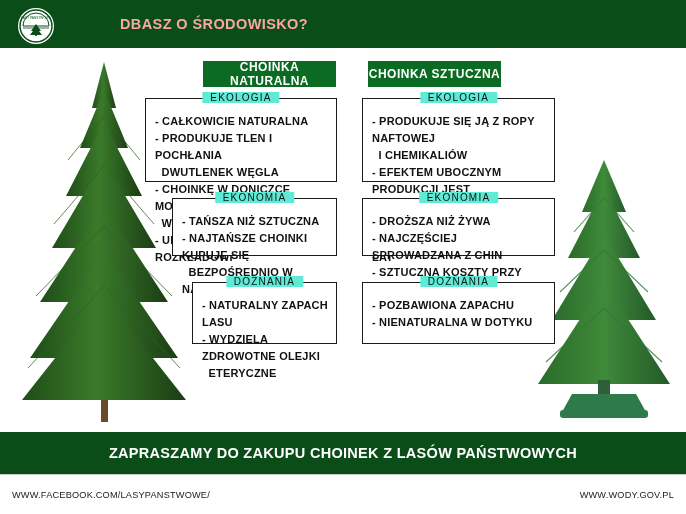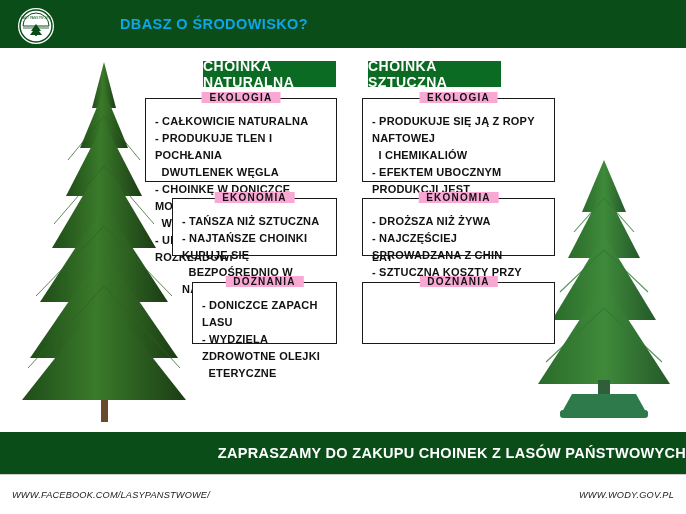--- a/index.html
+++ b/index.html
@@ -51,21 +51,21 @@
     position: absolute;
     left: 120px;
     top: 0;
     width: 560px;
     height: 48px;
     display: flex;
     align-items: center;
     gap: 26px;
   }
   .header-line {
-    color: #0ea5e9;
+    color: #fca5a5;
     font-size: 14.5px;
     font-weight: bold;
     letter-spacing: 0.4px;
     white-space: nowrap;
   }
 
   
   .body-area {
     position: absolute;
     left: 0; top: 48px;
@@ -89,46 +89,47 @@
     width: 160px;
     height: 268px;
   }
 
   
   .col-head {
     position: absolute;
     height: 26px;
     background: #0b6b22;
     color: #ffffff;
-    font-size: 14px;
+    font-size: 12px;
     font-weight: bold;
     letter-spacing: 0.5px;
     display: flex;
     align-items: center;
     justify-content: center;
+    text-align: center;
   }
   .col-head.natural { left: 203px; top: 13px; width: 133px; }
   .col-head.artificial { left: 368px; top: 13px; width: 133px; }
 
   
   .card {
     position: absolute;
     border: 1.4px solid #1a1a1a;
     box-sizing: border-box;
     background: #ffffff;
   }
   .card-legend {
     position: absolute;
     top: -7px;
     left: 50%;
     transform: translateX(-50%);
-    background: #f9a8d4;
+    background: #5eead4;
     padding: 0 8px;
     font-size: 10px;
-    font-weight: bold;
+    font-weight: normal;
     letter-spacing: 1.2px;
     color: #111111;
     white-space: nowrap;
   }
   .card-body {
     padding: 14px 8px 6px 9px;
     font-size: 11px;
     line-height: 1.55;
     color: #111111;
     font-weight: bold;
@@ -147,21 +148,21 @@
 
   
   .footer-banner {
     position: absolute;
     left: 0; top: 432px;
     width: 686px;
     height: 42px;
     background: #0b4d18;
     display: flex;
     align-items: center;
-    justify-content: flex-end;
+    justify-content: center;
   }
   .footer-banner span {
     color: #ffffff;
     font-size: 14.5px;
     font-weight: bold;
     letter-spacing: 0.3px;
   }
 
   
   .bottom-bar {
@@ -169,21 +170,20 @@
     left: 0; top: 474px;
     width: 686px;
     height: 40px;
     background: #ffffff;
     border-top: 1px solid #cccccc;
     display: flex;
     align-items: center;
     justify-content: space-between;
     padding: 0 12px;
     box-sizing: border-box;
-    font-style: italic;
   }
   .bottom-bar a, .bottom-bar span {
     font-size: 9.2px;
     color: #1a1a1a;
     text-decoration: none;
     letter-spacing: 0.2px;
   }
 </style>
 </head>
 <body>
@@ -276,21 +276,21 @@
       <div class="card-legend">EKONOMIA</div>
       <div class="card-body">
         <div>- TAŃSZA NIŻ SZTUCZNA
 - NAJTAŃSZE CHOINKI KUPUJE SIĘ
   BEZPOŚREDNIO W NADLEŚNICTWACH</div>
       </div>
     </div>
     <div class="card n3">
       <div class="card-legend">DOZNANIA</div>
       <div class="card-body">
-        <div>- DONICZCE ZAPACH LASU
+        <div>- NATURALNY ZAPACH LASU
 - WYDZIELA ZDROWOTNE OLEJKI
   ETERYCZNE</div>
       </div>
     </div>
 
     <div class="card a1">
       <div class="card-legend">EKOLOGIA</div>
       <div class="card-body">
         <div>- PRODUKUJE SIĘ JĄ Z ROPY NAFTOWEJ
   I CHEMIKALIÓW
@@ -302,20 +302,24 @@
     <div class="card a2">
       <div class="card-legend">EKONOMIA</div>
       <div class="card-body">
         <div>- DROŻSZA NIŻ ŻYWA
 - NAJCZĘŚCIEJ SPROWADZANA Z CHIN
 - SZTUCZNA KOSZTY PRZY UTYLIZACJI</div>
       </div>
     </div>
     <div class="card a3">
       <div class="card-legend">DOZNANIA</div>
+      <div class="card-body">
+        <div>- POZBAWIONA ZAPACHU
+- NIENATURALNA W DOTYKU</div>
+      </div>
     </div>
 
   </div>
 
   <div class="footer-banner">
     <span>ZAPRASZAMY DO ZAKUPU CHOINEK Z LASÓW PAŃSTWOWYCH</span>
   </div>
 
   <div class="bottom-bar">
     <a href="#">WWW.FACEBOOK.COM/LASYPANSTWOWE/</a>

